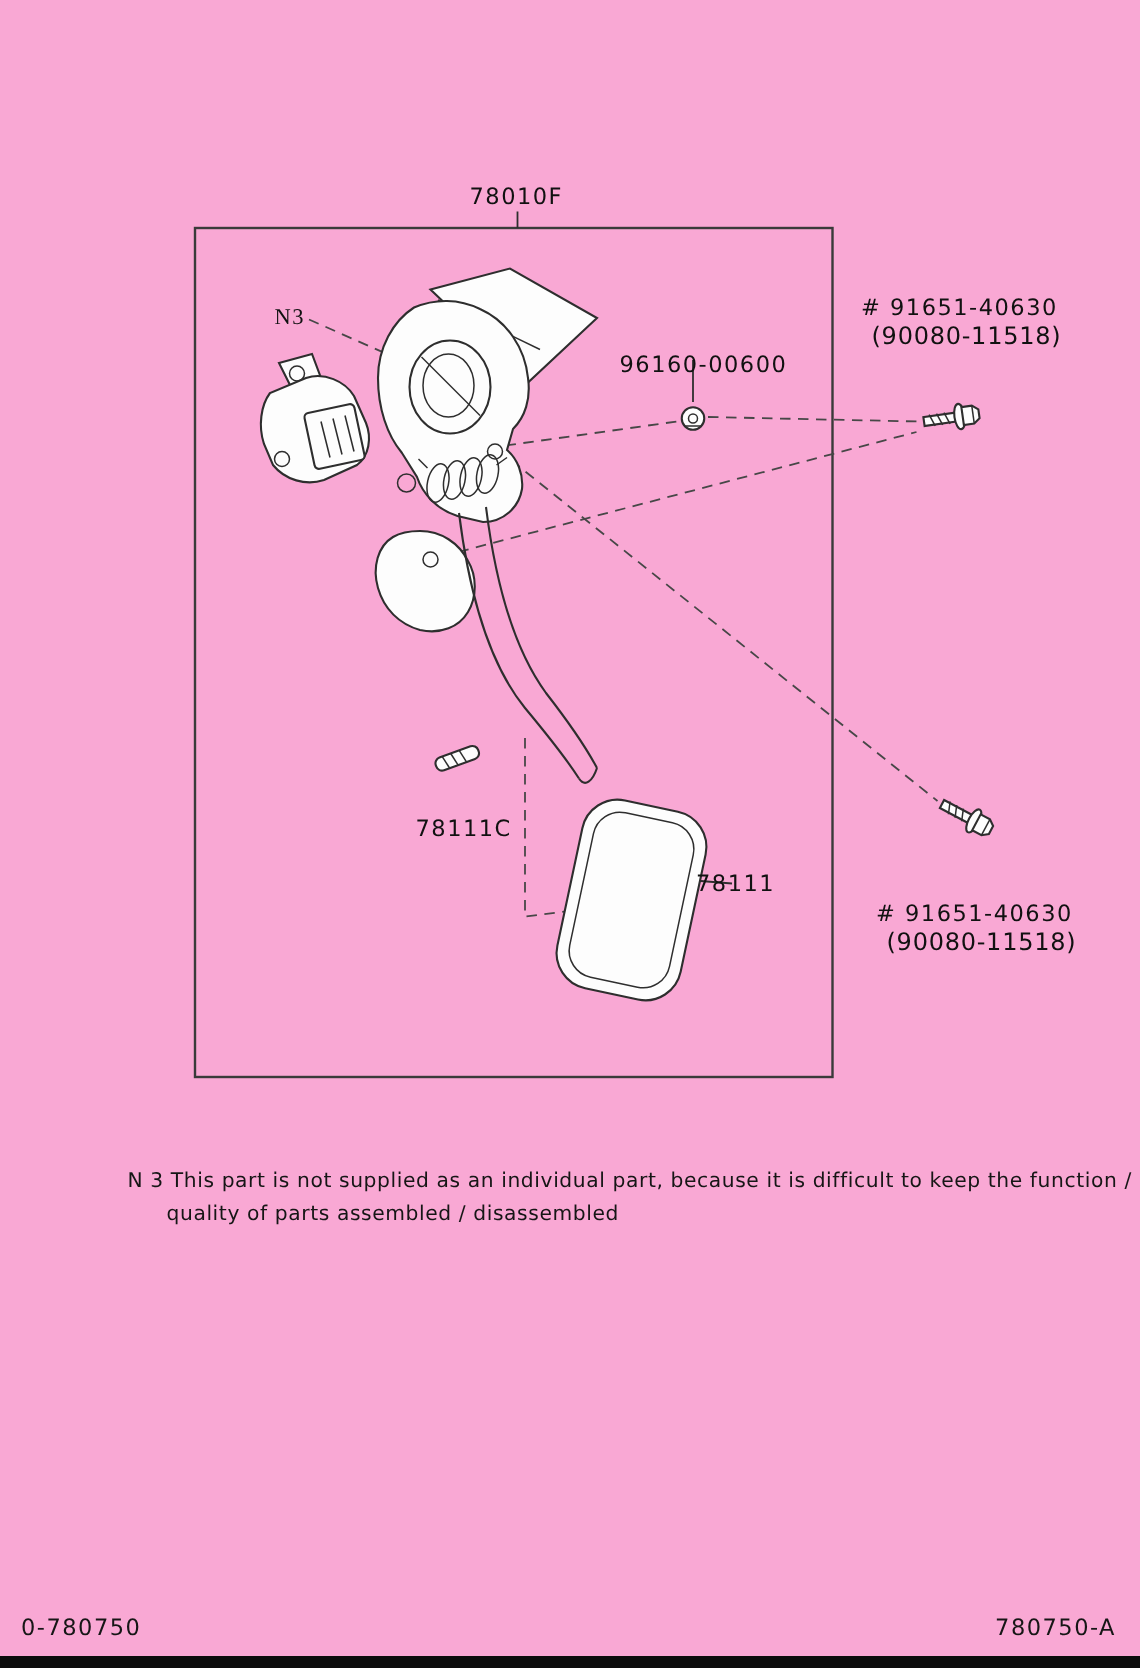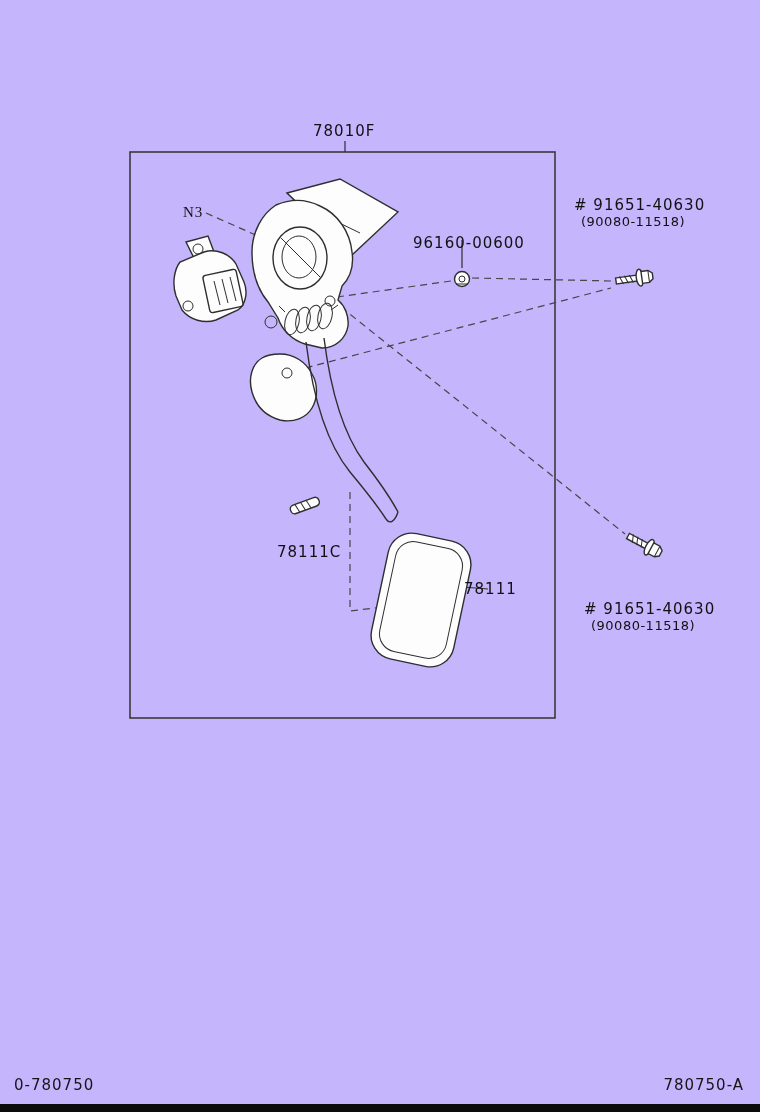--- a/index.html
+++ b/index.html
@@ -1,39 +1,39 @@
 <!DOCTYPE html>
 <html><head>
 <meta charset="utf-8">
 <style>
   html,body { margin:0; padding:0; background:#ffffff; }
   #page {
     position:relative;
     width:760px;
     height:1112px;
-    background:#c4b5fd;
+    background:#f9a8d4;
     overflow:hidden;
     font-family:"DejaVu Sans", sans-serif;
     color:#161616;
   }
   svg { position:absolute; left:0; top:0; }
   .frame { fill:none; stroke:#3a3a3a; stroke-width:1.6; }
   .part  { fill:#fdfdfd; stroke:#2e2e2e; stroke-width:1.4; }
   .open  { fill:none; stroke:#2e2e2e; stroke-width:1.4; }
   .thin  { fill:none; stroke:#2e2e2e; stroke-width:1; }
   .dash  { fill:none; stroke:#474747; stroke-width:1.2; stroke-dasharray:7 5; }
   .solid { stroke:#2e2e2e; stroke-width:1.2; }
   .lbl {
     position:absolute;
     font-size:15px;
     letter-spacing:1px;
     white-space:nowrap;
     color:#111;
   }
-  .sub { font-size:13px; letter-spacing:0.5px; }
+  .sub { font-size:16px; letter-spacing:0.5px; }
   .note {
     position:absolute;
     left:85px; top:776px;
     font-size:13.5px;
     letter-spacing:0.4px;
     line-height:22px;
     color:#161616;
   }
   .note .cont { padding-left:26px; }
   .footer-code {
@@ -170,20 +170,25 @@
   <div class="lbl sub" style="left:581px; top:214px;">(90080-11518)</div>
 
   <div class="lbl" style="left:584px; top:600px;"># 91651-40630</div>
   <div class="lbl sub" style="left:591px; top:618px;">(90080-11518)</div>
 
   <div class="lbl" style="left:277px; top:543px;">78111C</div>
 
   <div class="lbl" style="left:464px; top:580px;">78111</div>
 
   <div class="note">
+    <div>
+      <span>N 3</span>
+      <span>This part is not supplied as an individual part, because it is difficult to keep the function /</span>
+    </div>
+    <div class="cont">quality of parts assembled / disassembled</div>
   </div>
 
   <div class="footer-code left">0-780750</div>
   <div class="footer-code right">780750-A</div>
 
   <div class="bottom-bar"></div>
 
 </div>
 
 </body></html>

